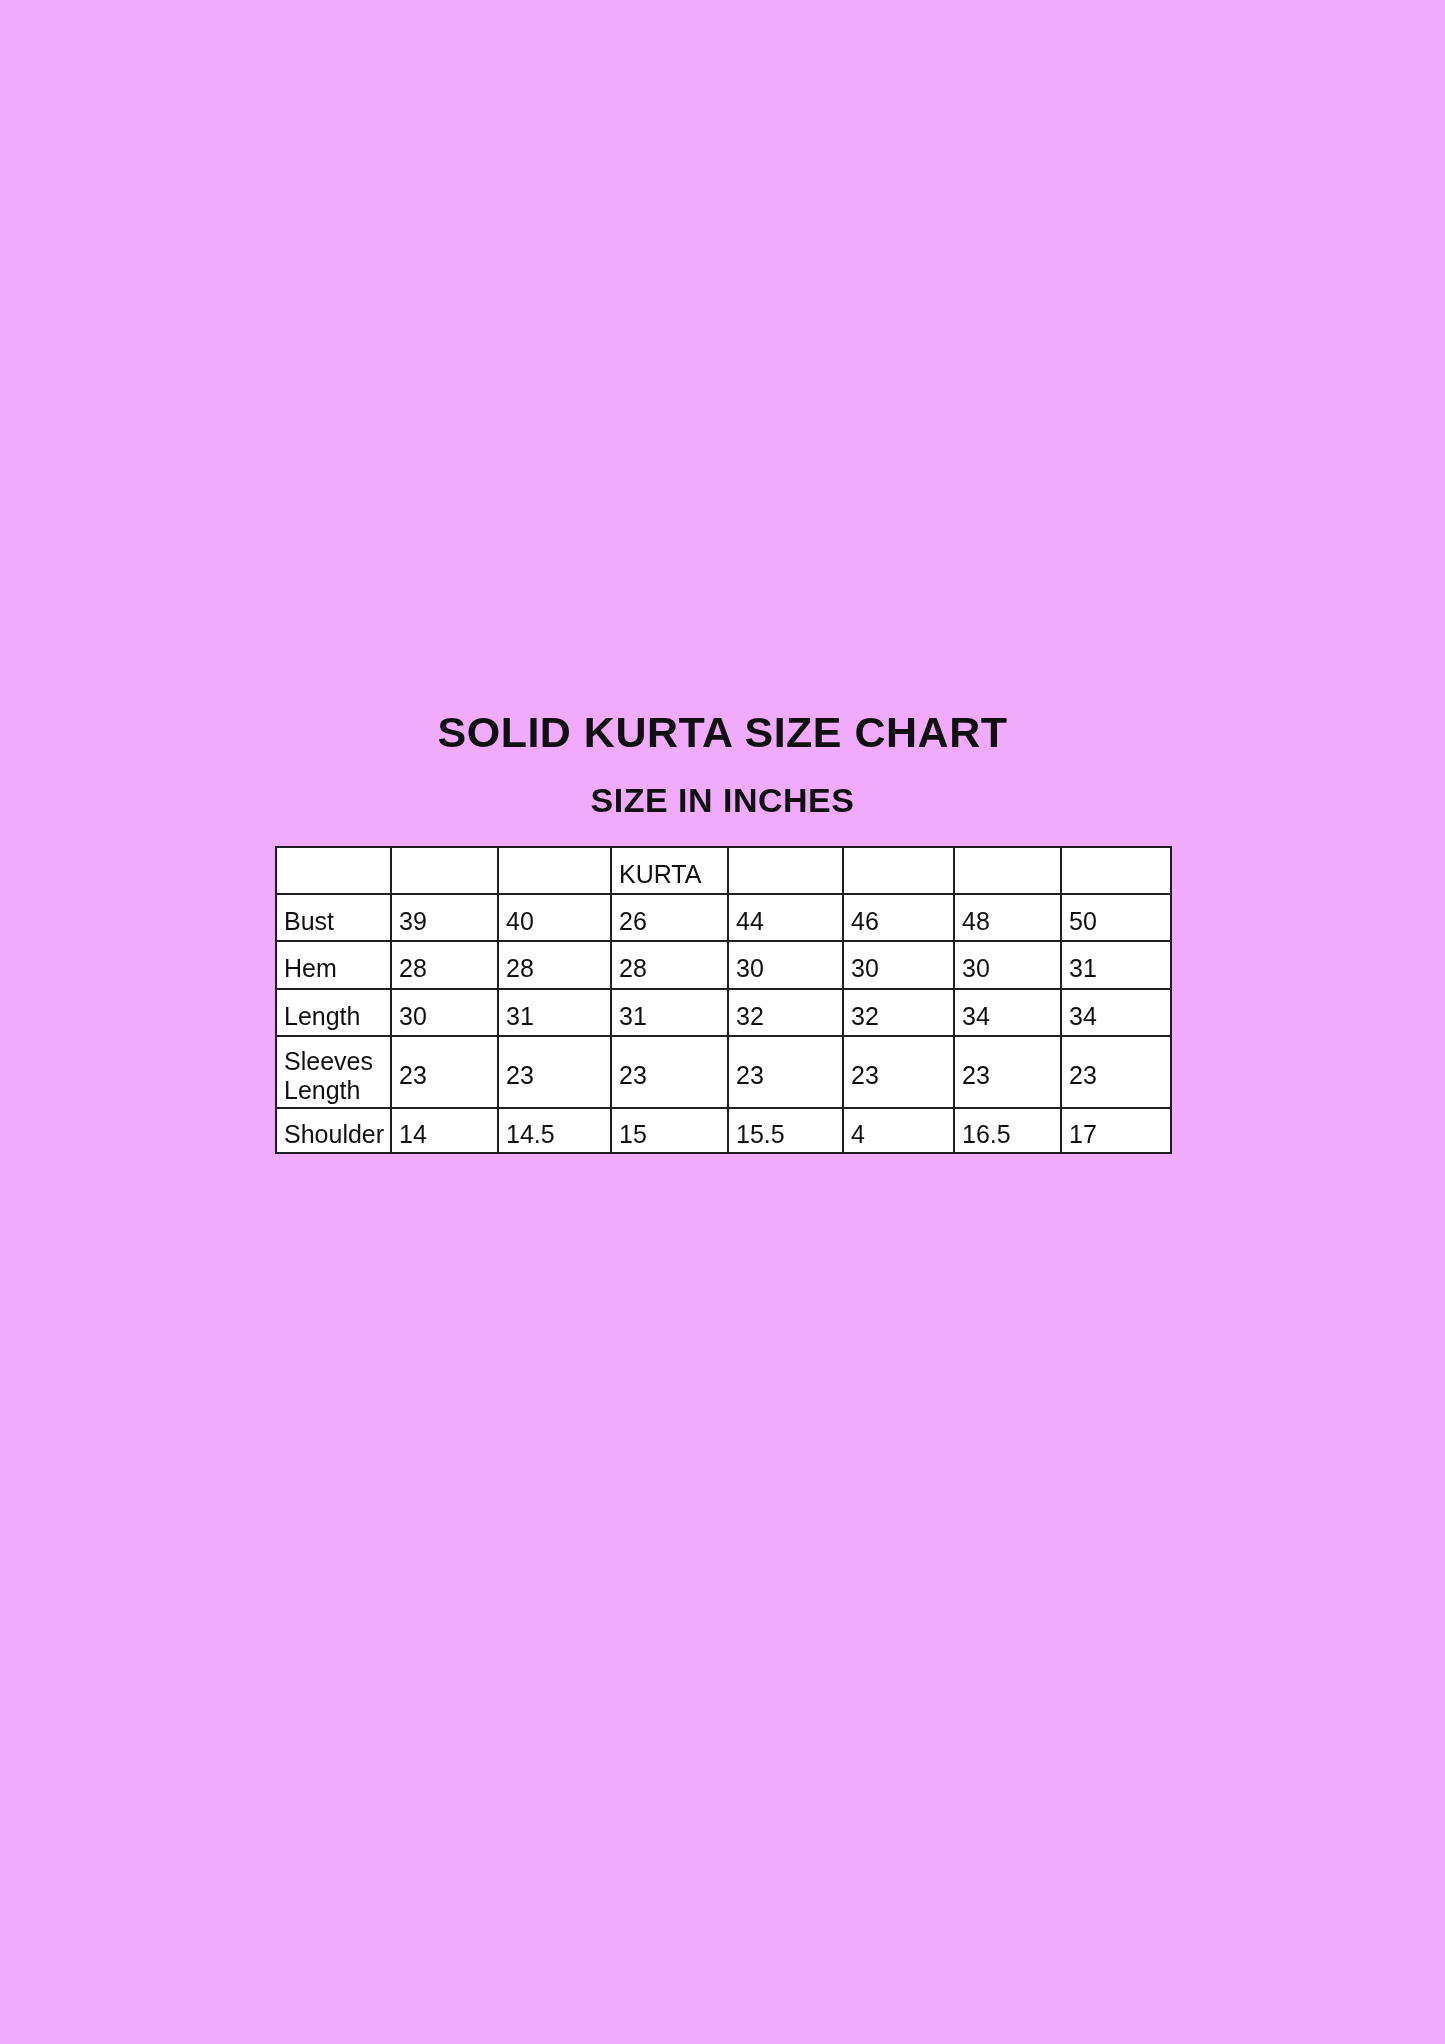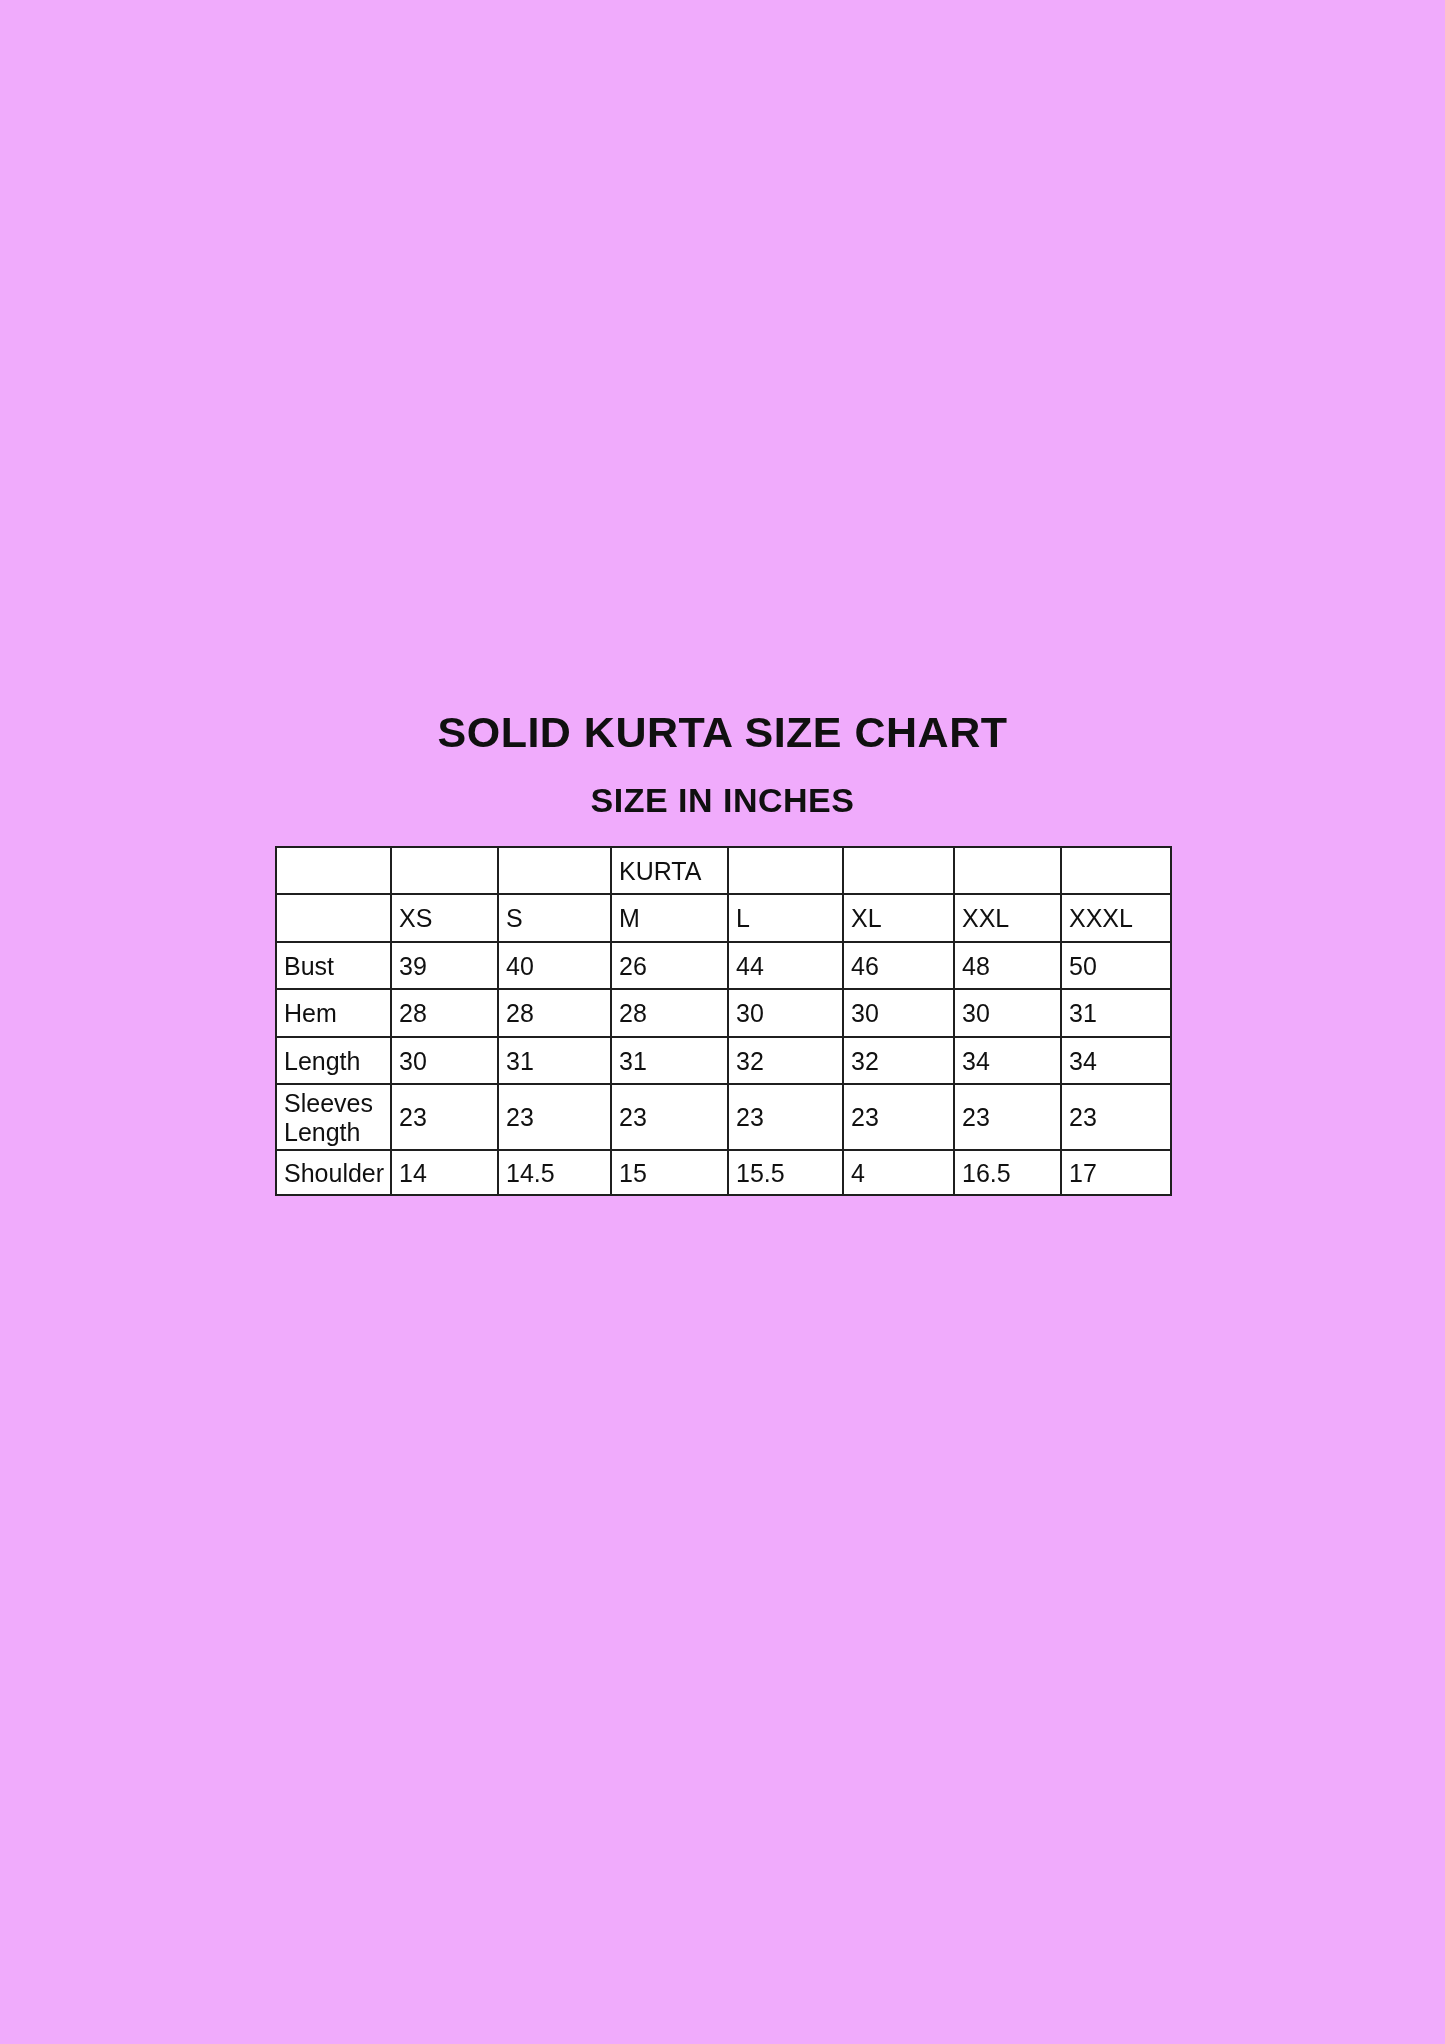--- a/index.html
+++ b/index.html
@@ -42,21 +42,21 @@
     border-collapse: collapse;
     table-layout: fixed;
     width: 895px;
     background: #ffffff;
   }
   table.size-table td {
     border: 2px solid #1f1f1f;
     font-size: 25px;
     font-weight: 400;
     line-height: 1.16;
-    padding: 4px 2px 2px 7px;
+    padding: 10px 2px 2px 7px;
     text-align: left;
     vertical-align: middle;
     color: #101010;
     overflow: hidden;
   }
   td.bold { font-weight: 700; }
   col.c0 { width: 115px; }
   col.c1 { width: 107px; }
   col.c2 { width: 113px; }
   col.c3 { width: 117px; }
@@ -96,30 +96,20 @@
           <td></td>
           <td></td>
           <td></td>
           <td class="bold">KURTA</td>
           <td></td>
           <td></td>
           <td></td>
           <td></td>
         </tr>
 
-        <tr class="r-sizes">
-          <td></td>
-          <td>XS</td>
-          <td>S</td>
-          <td>M</td>
-          <td>L</td>
-          <td>XL</td>
-          <td>XXL</td>
-          <td>XXXL</td>
-        </tr>
 
         <tr class="r-bust">
           <td>Bust</td>
           <td>39</td>
           <td>40</td>
           <td>26</td>
           <td>44</td>
           <td>46</td>
           <td>48</td>
           <td>50</td>

